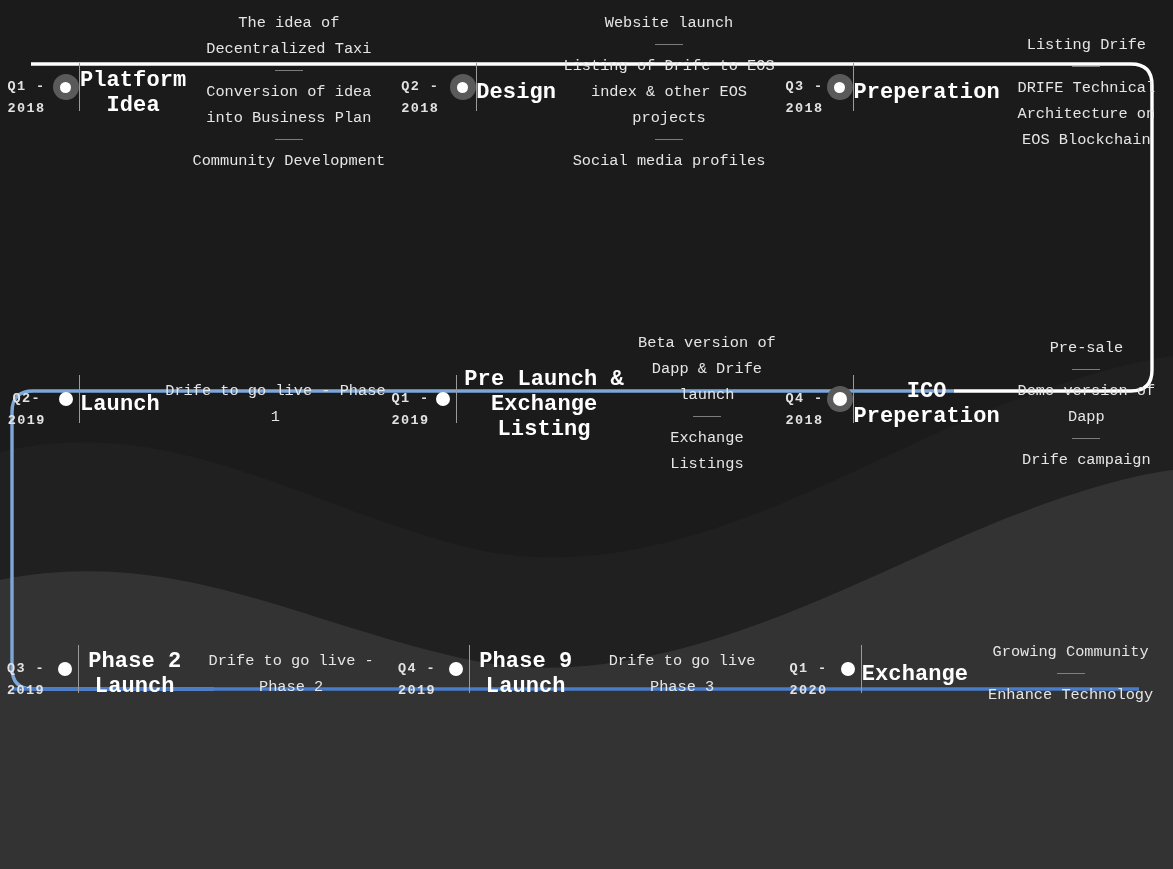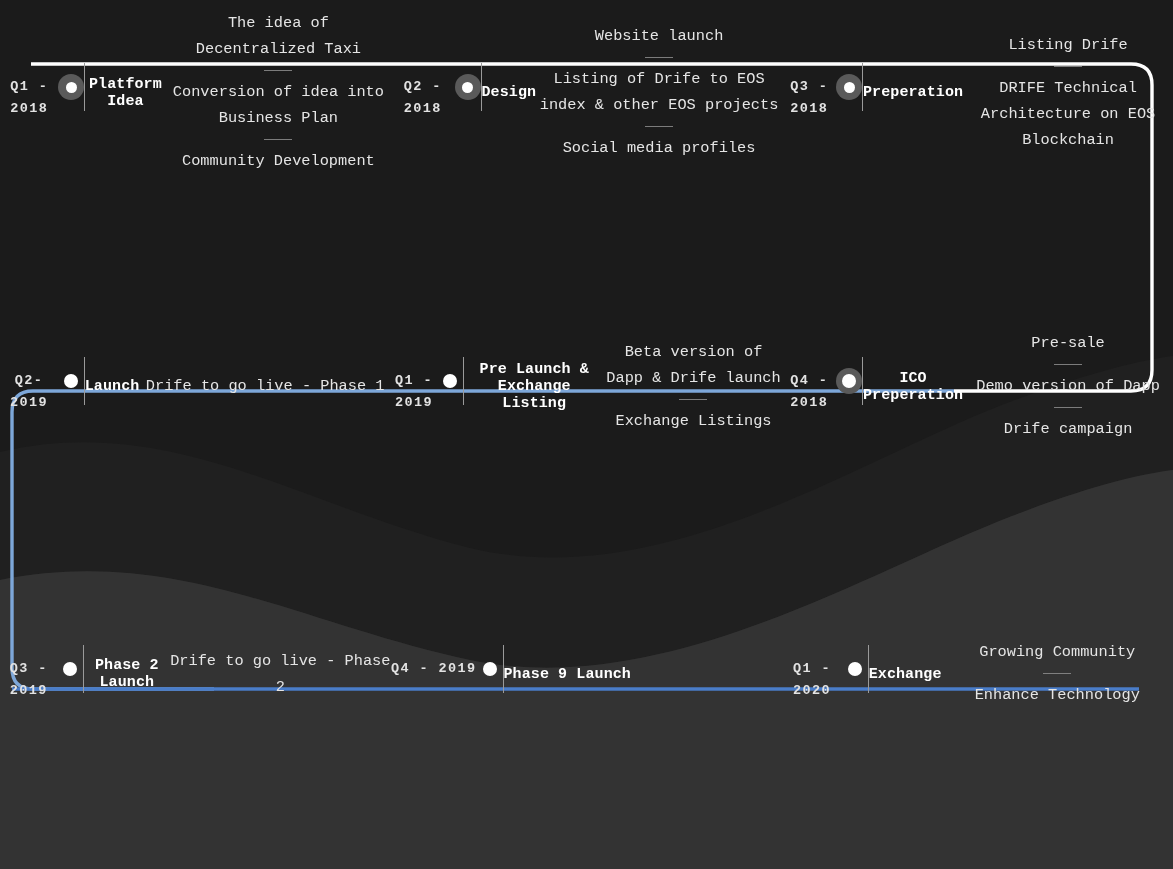--- a/index.html
+++ b/index.html
@@ -37,21 +37,21 @@
   .node-ring.plain{background:transparent;}
   .node-dot{width:11px;height:11px;border-radius:50%;background:#ffffff;}
   .node-dot.big{width:14px;height:14px;}
 
   .stem{width:1px;background:#9a9a9a;}
   .stem1{height:48px;}
   .stem2{height:48px;}
   .stem3{height:48px;}
 
   .title{
-    font-size:15px;font-weight:bold;color:#ffffff;
+    font-size:22px;font-weight:bold;color:#ffffff;
     text-align:center;letter-spacing:.1px;
     margin-top:11px;
   }
   .items{margin-top:10px;width:330px;}
   .item{
     font-size:15.3px;color:#e5e5e5;text-align:center;line-height:26px;
     font-weight:400;
   }
   .sep{
     width:28px;height:1px;background:#8d8d8d;
@@ -218,20 +218,23 @@
       <div class="col">
         <div class="qlabel">Q4 - 2019</div>
         <div class="gap-to-line"></div>
         <div class="node-wrap">
           <div class="node-ring plain">
             <div class="node-dot big"></div>
           </div>
         </div>
         <div class="stem stem3"></div>
         <div class="title">Phase 9 Launch</div>
+        <div class="items">
+          <div class="item">Drife to go live Phase 3</div>
+        </div>
       </div>
 
       <div class="col">
         <div class="qlabel">Q1 - 2020</div>
         <div class="gap-to-line"></div>
         <div class="node-wrap">
           <div class="node-ring plain">
             <div class="node-dot big"></div>
           </div>
         </div>

